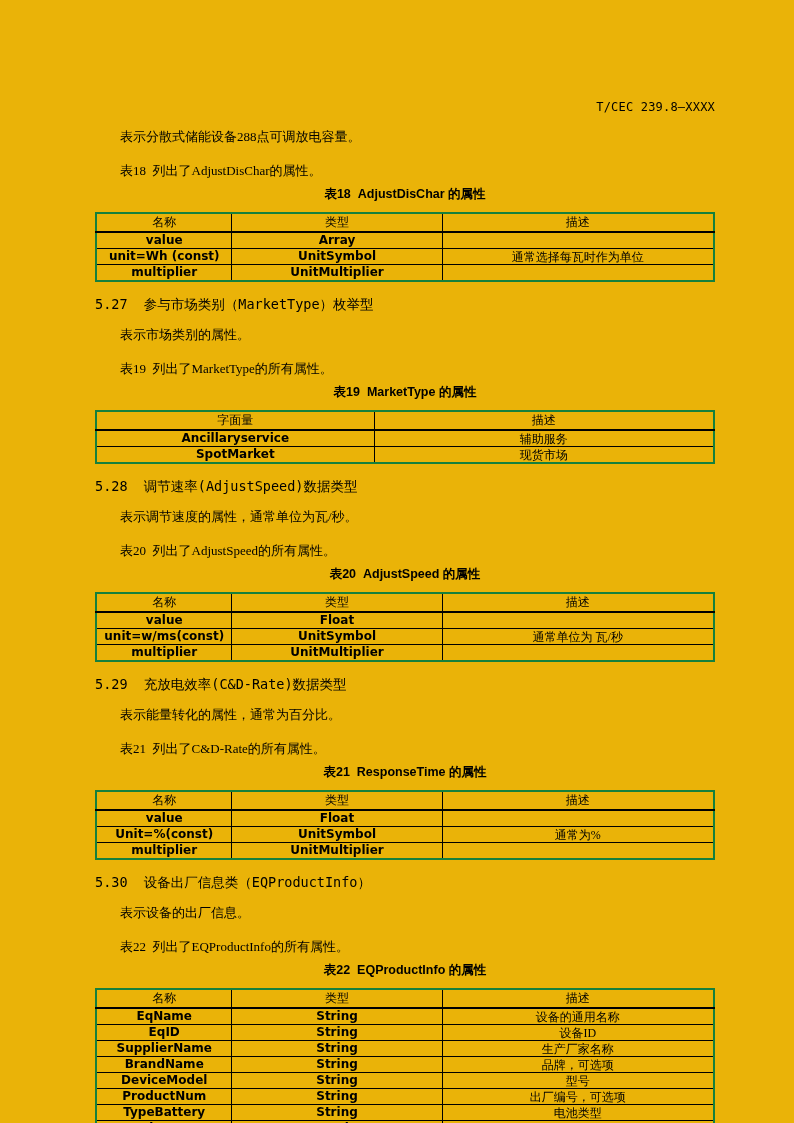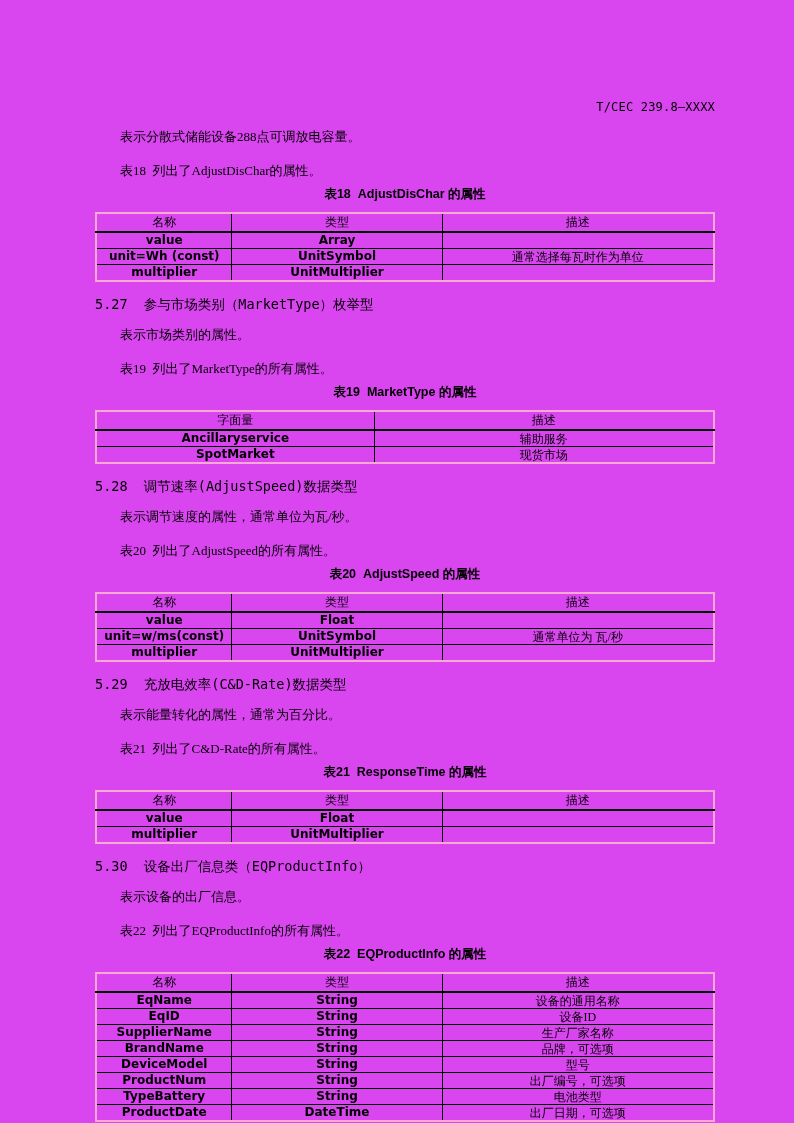--- a/index.html
+++ b/index.html
@@ -1,21 +1,21 @@
 <!DOCTYPE html>
 <html><head>
 <meta charset="utf-8">
 <style>
   html, body { margin: 0; padding: 0; background: #e8e8e8; }
   .page {
     position: relative;
     width: 794px;
     height: 1123px;
     margin: 0 auto;
-    background: #d946ef;
+    background: #eab308;
     box-sizing: border-box;
     padding: 100px 79px 0 95px;
     color: #000;
     font-family: "Liberation Serif", "DejaVu Serif", serif;
     overflow: hidden;
   }
   .doc-header {
     text-align: right;
     font-family: "DejaVu Sans Mono", monospace;
     font-size: 12px;
@@ -45,21 +45,21 @@
     font-weight: bold;
     line-height: 15px;
     margin-top: 5px;
     white-space: pre;
   }
   table.attr {
     width: 100%;
     border-collapse: collapse;
     table-layout: fixed;
     margin-top: 10px;
-    border: 2px solid #f9a8d4;
+    border: 2px solid #15803d;
   }
   table.attr th, table.attr td {
     border: 1px solid #000;
     text-align: center;
     vertical-align: middle;
     padding: 0 2px;
     height: 15px;
     overflow: hidden;
   }
   table.attr thead th {
@@ -227,20 +227,25 @@
           <th>描述</th>
         </tr>
       </thead>
       <tbody>
         <tr>
           <td class="lat">value</td>
           <td class="lat">Float</td>
           <td class="zh"></td>
         </tr>
         <tr>
+          <td class="lat">Unit=%(const)</td>
+          <td class="lat">UnitSymbol</td>
+          <td class="zh">通常为%</td>
+        </tr>
+        <tr>
           <td class="lat">multiplier</td>
           <td class="lat">UnitMultiplier</td>
           <td class="zh"></td>
         </tr>
       </tbody>
     </table>
   </section>
 
   <section>
     <h2 class="sec-heading">5.30  设备出厂信息类（EQProductInfo）</h2>

